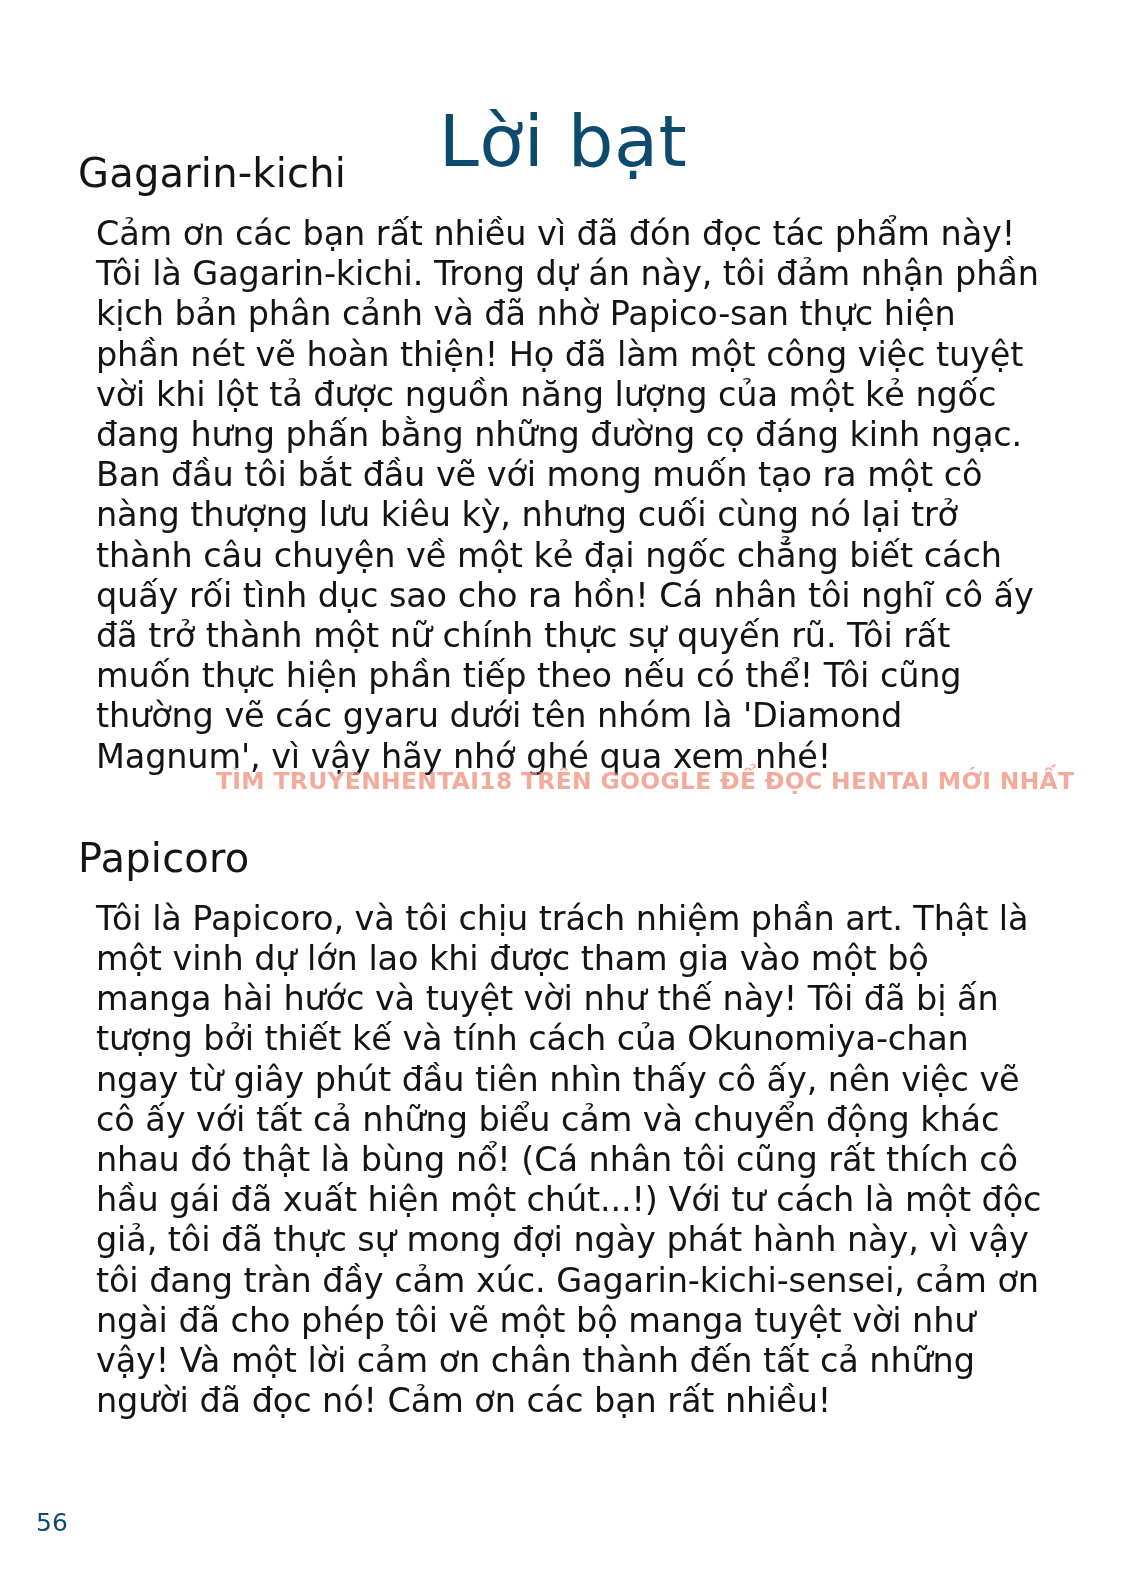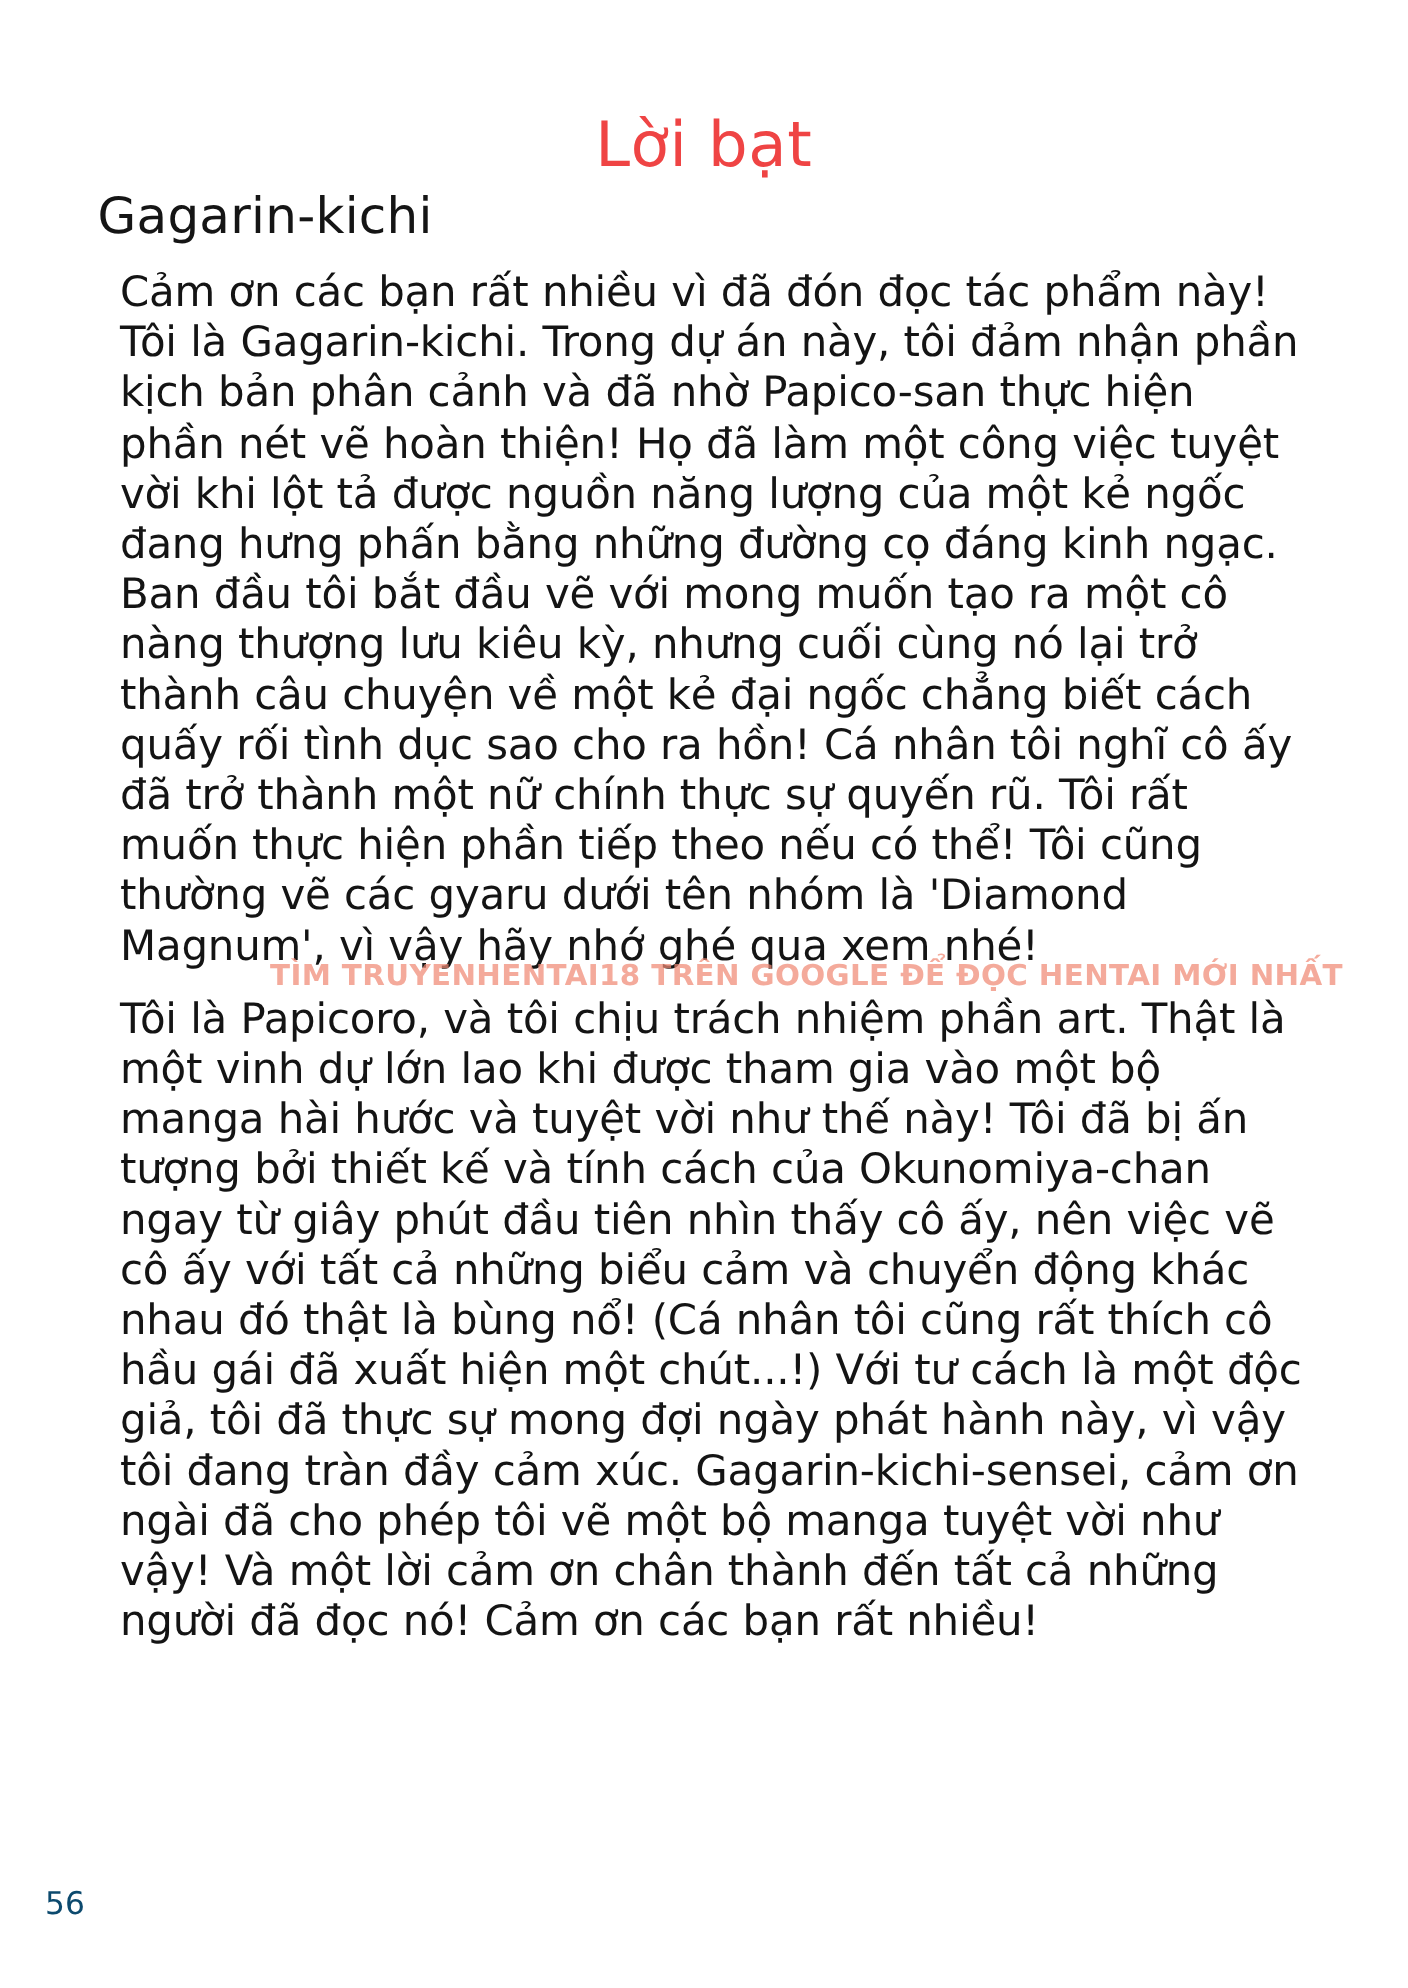--- a/index.html
+++ b/index.html
@@ -19,25 +19,25 @@
     box-sizing: border-box;
   }
 
   
   .doc-title {
     position: absolute;
     top: 56px;
     left: 0;
     width: 100%;
     text-align: center;
-    font-size: 50px;
+    font-size: 72px;
     font-weight: 400;
     letter-spacing: 0.5px;
     line-height: 1.05;
-    color: #ef4444;
+    color: #0c4a6e;
   }
 
   
   .content {
     position: absolute;
     top: 150px;
     left: 78px;
     width: 984px;
   }
 
@@ -135,20 +135,21 @@
 <div class="page">
 
   <h1 class="doc-title">Lời bạt</h1>
 
   <div class="content">
 
     <h2 class="section-heading">Gagarin-kichi</h2>
 
     <p class="body-par">Cảm ơn các bạn rất nhiều vì đã đón đọc tác phẩm này! Tôi là Gagarin-kichi. Trong dự án này, tôi đảm nhận phần kịch bản phân cảnh và đã nhờ Papico-san thực hiện phần nét vẽ hoàn thiện! Họ đã làm một công việc tuyệt vời khi lột tả được nguồn năng lượng của một kẻ ngốc đang hưng phấn bằng những đường cọ đáng kinh ngạc. Ban đầu tôi bắt đầu vẽ với mong muốn tạo ra một cô nàng thượng lưu kiêu kỳ, nhưng cuối cùng nó lại trở thành câu chuyện về một kẻ đại ngốc chẳng biết cách quấy rối tình dục sao cho ra hồn! Cá nhân tôi nghĩ cô ấy đã trở thành một nữ chính thực sự quyến rũ. Tôi rất muốn thực hiện phần tiếp theo nếu có thể! Tôi cũng thường vẽ các gyaru dưới tên nhóm là 'Diamond Magnum', vì vậy hãy nhớ ghé qua xem nhé!</p>
 
+    <h2 class="section-heading papicoro">Papicoro</h2>
 
     <p class="body-par">Tôi là Papicoro, và tôi chịu trách nhiệm phần art. Thật là một vinh dự lớn lao khi được tham gia vào một bộ manga hài hước và tuyệt vời như thế này! Tôi đã bị ấn tượng bởi thiết kế và tính cách của Okunomiya-chan ngay từ giây phút đầu tiên nhìn thấy cô ấy, nên việc vẽ cô ấy với tất cả những biểu cảm và chuyển động khác nhau đó thật là bùng nổ! (Cá nhân tôi cũng rất thích cô hầu gái đã xuất hiện một chút...!) Với tư cách là một độc giả, tôi đã thực sự mong đợi ngày phát hành này, vì vậy tôi đang tràn đầy cảm xúc. Gagarin-kichi-sensei, cảm ơn ngài đã cho phép tôi vẽ một bộ manga tuyệt vời như vậy! Và một lời cảm ơn chân thành đến tất cả những người đã đọc nó! Cảm ơn các bạn rất nhiều!</p>
 
   </div>
 
 
   <div class="watermark">TÌM TRUYENHENTAI18 TRÊN GOOGLE ĐỂ ĐỌC HENTAI MỚI NHẤT</div>
 
   <div class="page-number">56</div>
 

